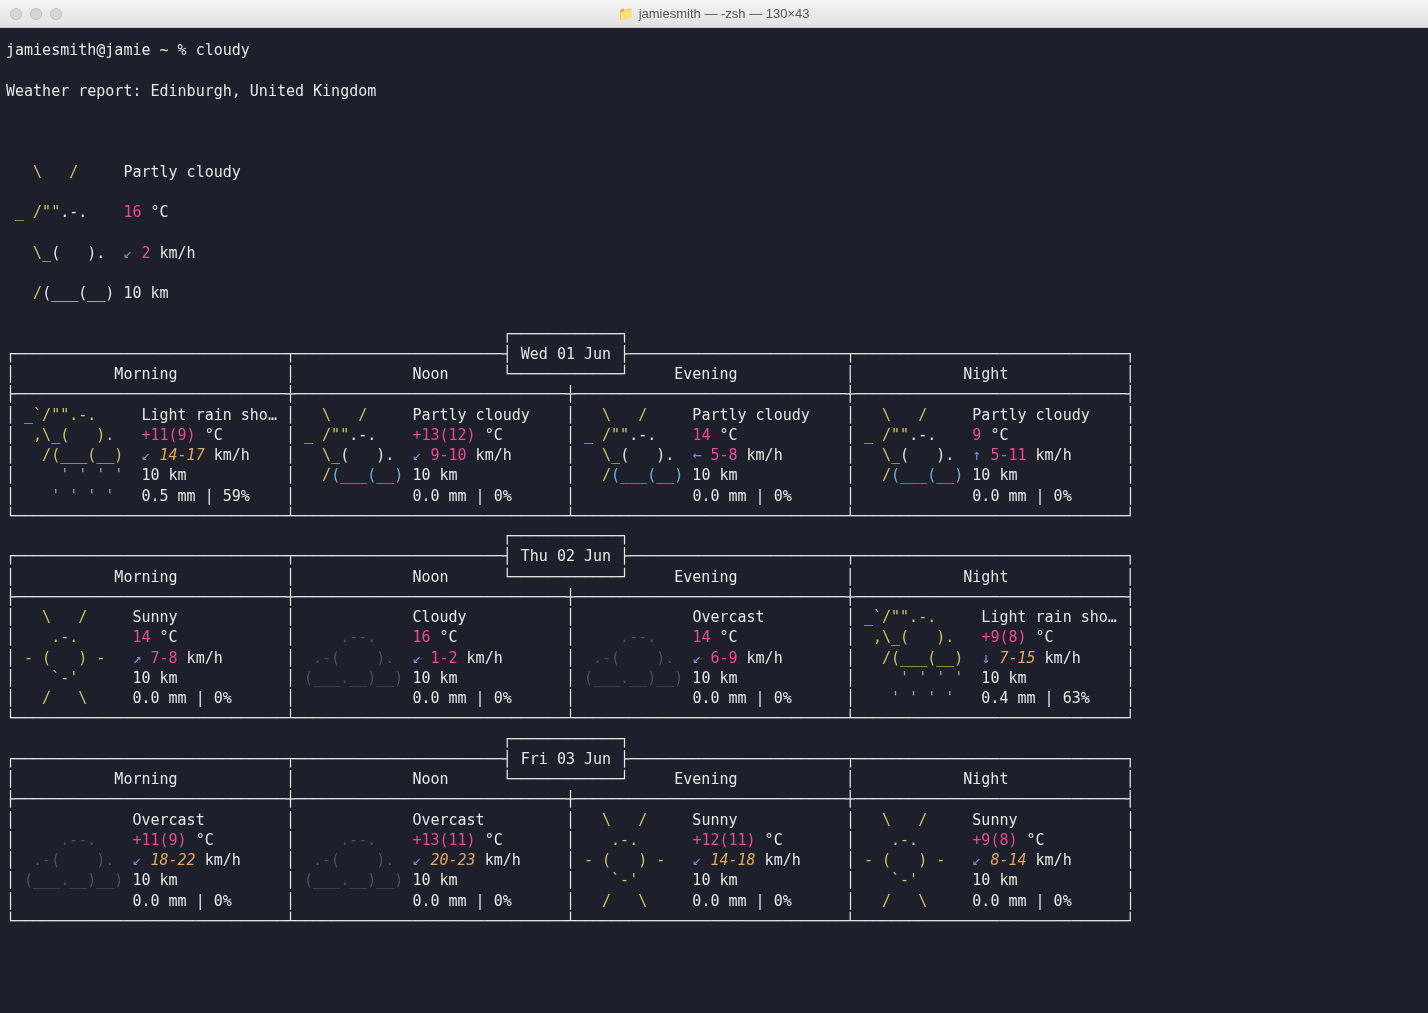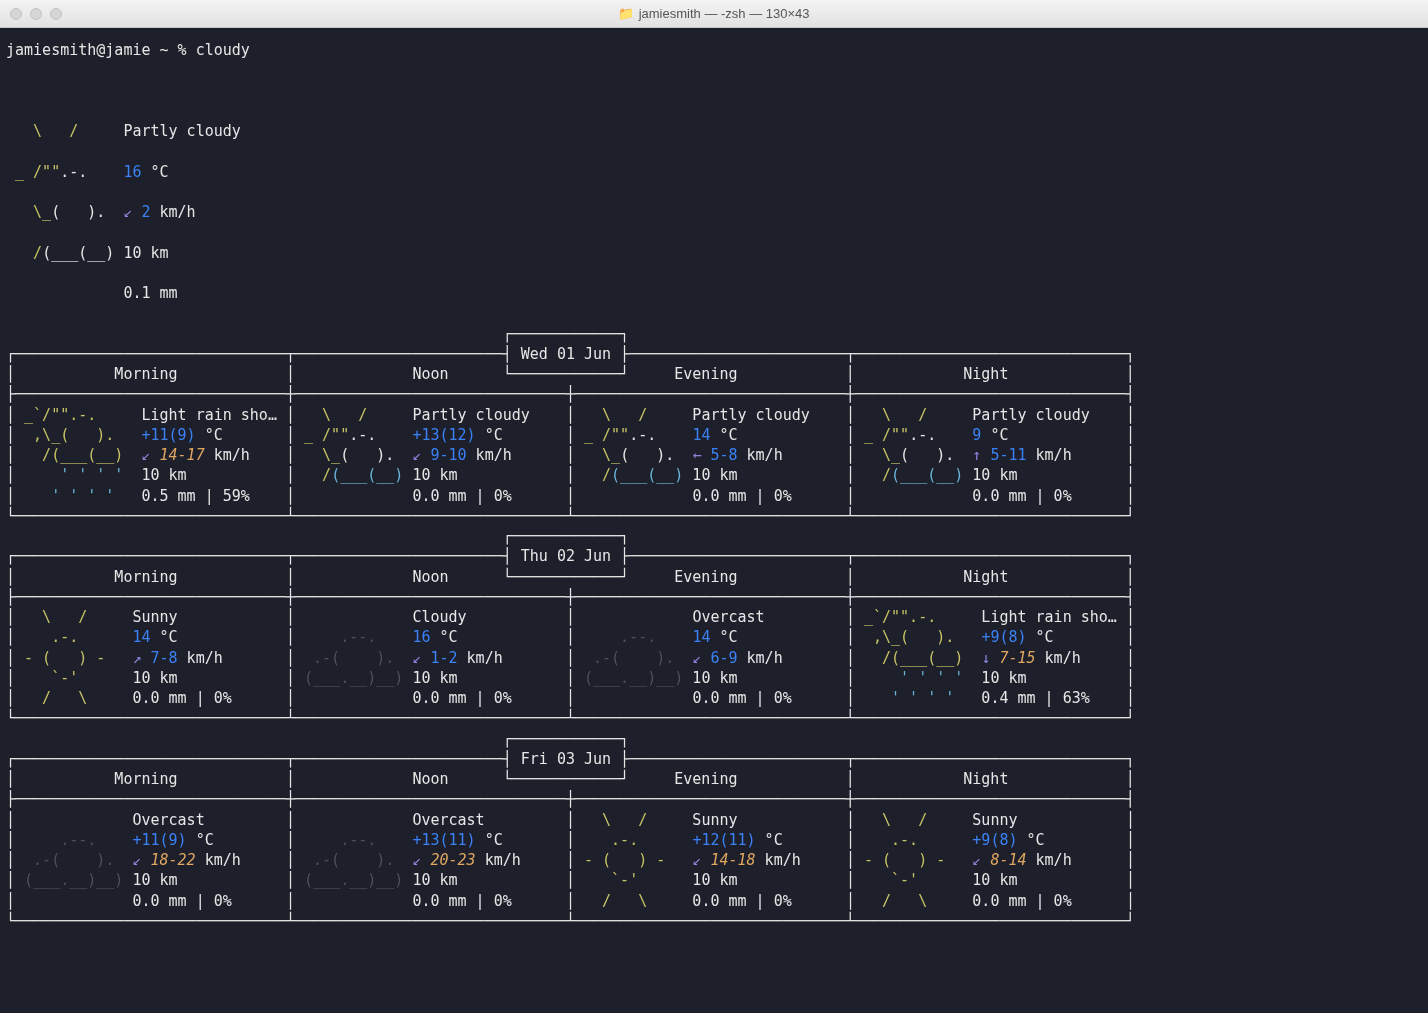--- a/index.html
+++ b/index.html
@@ -23,21 +23,21 @@
     position: relative;
   }
   .traffic { display:flex; gap:8px; }
   .dot { width:12px; height:12px; border-radius:50%; background:#d6d6d6; border:1px solid #c1c1c1; }
   .title { position:absolute; left:0; right:0; text-align:center; font-family:-apple-system,Helvetica,Arial,sans-serif; font-size:13px; color:#555; }
   .folder-icon { display:inline-block; margin-right:4px; }
   .term { padding: 12px 6px; white-space: pre; }
   .c-yellow { color:#c7c466; }
   .c-gray   { color:#4c4f60; }
   .c-white  { color:#e6e6e6; }
-  .c-green  { color:#3b82f6; }
+  .c-green  { color:#ec4899; }
   .c-purple { color:#8d86e0; }
   .c-orange { color:#e0a760;font-style:italic; }
   .c-blue   { color:#6ab4d8; }
   .row { display:flex; }
   .seg { white-space:pre; }
 </style>
 </head>
 <body>
 
 <div class="titlebar">
@@ -45,23 +45,23 @@
     <div class="dot"></div>
     <div class="dot"></div>
     <div class="dot"></div>
   </div>
   <div class="title">
     <span class="folder-icon">📁</span><span>jamiesmith — -zsh — 130×43</span>
   </div>
 </div>
 
 <div class="term"><div class="row"><span class="seg">jamiesmith@jamie ~ % </span><span class="seg">cloudy</span></div>
+<div class="row"><span class="seg">Weather report: Edinburgh, United Kingdom</span></div>
 <div class="row">&nbsp;</div>
 <div class="row"><span class="seg c-yellow">   \   /</span><span class="seg">     Partly cloudy</span></div>
 <div class="row"><span class="seg c-yellow"> _ /""</span><span class="seg c-white">.-.</span><span class="seg">    </span><span class="seg c-green">16</span><span class="seg"> °C</span></div>
 <div class="row"><span class="seg c-yellow">   \_</span><span class="seg c-white">(   ).</span><span class="seg">  </span><span class="seg c-purple">↙</span><span class="seg c-green"> 2</span><span class="seg"> km/h</span></div>
 <div class="row"><span class="seg c-yellow">   /</span><span class="seg c-white">(___(__)</span><span class="seg"> 10 km</span></div>
-<div class="row"><span class="seg">             </span><span class="seg">0.1 mm</span></div>
 <div id="days-container"><div class="row"> </div><div class="row"><span class="seg ">                                                       ┌────────────┐</span></div><div class="row"><span class="seg ">┌──────────────────────────────┬───────────────────────┤</span><span class="seg "> Wed 01 Jun </span><span class="seg ">├────────────────────────┬──────────────────────────────┐</span></div><div class="row"><span class="seg ">│           Morning            │             Noon      └────────────┘     Evening            │            Night             │</span></div><div class="row"><span class="seg ">├──────────────────────────────┼──────────────────────────────┼──────────────────────────────┼──────────────────────────────┤</span></div><div class="row"><span class="seg ">│</span><span class="seg c-yellow"> _`/"".-.    </span><span class="seg "> Light rain sho…</span><span class="seg "> </span><span class="seg ">│</span><span class="seg c-yellow">   \   /</span><span class="seg ">    </span><span class="seg "> Partly cloudy</span><span class="seg ">    </span><span class="seg ">│</span><span class="seg c-yellow">   \   /</span><span class="seg ">    </span><span class="seg "> Partly cloudy</span><span class="seg ">    </span><span class="seg ">│</span><span class="seg c-yellow">   \   /</span><span class="seg ">    </span><span class="seg "> Partly cloudy</span><span class="seg ">    </span><span class="seg ">│</span></div><div class="row"><span class="seg ">│</span><span class="seg c-yellow">  ,\_(   ). </span><span class="seg ">  </span><span class="seg c-green">+11</span><span class="seg c-green">(9)</span><span class="seg "> °C</span><span class="seg ">       </span><span class="seg ">│</span><span class="seg c-yellow"> _ /""</span><span class="seg ">.-.</span><span class="seg ">    </span><span class="seg c-green">+13</span><span class="seg c-green">(12)</span><span class="seg "> °C</span><span class="seg ">       </span><span class="seg ">│</span><span class="seg c-yellow"> _ /""</span><span class="seg ">.-.</span><span class="seg ">    </span><span class="seg c-green">14</span><span class="seg "> °C</span><span class="seg ">            </span><span class="seg ">│</span><span class="seg c-yellow"> _ /""</span><span class="seg ">.-.</span><span class="seg ">    </span><span class="seg c-green">9</span><span class="seg "> °C</span><span class="seg ">             </span><span class="seg ">│</span></div><div class="row"><span class="seg ">│</span><span class="seg c-yellow">   /(___(__)</span><span class="seg ">  </span><span class="seg c-purple">↙</span><span class="seg c-orange"> 14-17</span><span class="seg "> km/h</span><span class="seg ">    </span><span class="seg ">│</span><span class="seg c-yellow">   \_</span><span class="seg ">(   ).</span><span class="seg ">  </span><span class="seg c-purple">↙</span><span class="seg c-green"> 9-10</span><span class="seg "> km/h</span><span class="seg ">      </span><span class="seg ">│</span><span class="seg c-yellow">   \_</span><span class="seg ">(   ).</span><span class="seg ">  </span><span class="seg c-purple">←</span><span class="seg c-green"> 5-8</span><span class="seg "> km/h</span><span class="seg ">       </span><span class="seg ">│</span><span class="seg c-yellow">   \_</span><span class="seg ">(   ).</span><span class="seg ">  </span><span class="seg c-purple">↑</span><span class="seg c-green"> 5-11</span><span class="seg "> km/h</span><span class="seg ">      </span><span class="seg ">│</span></div><div class="row"><span class="seg ">│</span><span class="seg c-yellow">     </span><span class="seg c-blue">' ' ' '</span><span class="seg ">  10 km</span><span class="seg ">           </span><span class="seg ">│</span><span class="seg c-yellow">   /</span><span class="seg c-blue">(___(__)</span><span class="seg "> 10 km</span><span class="seg ">            </span><span class="seg ">│</span><span class="seg c-yellow">   /</span><span class="seg c-blue">(___(__)</span><span class="seg "> 10 km</span><span class="seg ">            </span><span class="seg ">│</span><span class="seg c-yellow">   /</span><span class="seg c-blue">(___(__)</span><span class="seg "> 10 km</span><span class="seg ">            </span><span class="seg ">│</span></div><div class="row"><span class="seg ">│</span><span class="seg ">    </span><span class="seg c-blue">' ' ' '</span><span class="seg ">   0.5 mm | 59%</span><span class="seg ">    </span><span class="seg ">│</span><span class="seg ">             </span><span class="seg ">0.0 mm | 0%</span><span class="seg ">      </span><span class="seg ">│</span><span class="seg ">             </span><span class="seg ">0.0 mm | 0%</span><span class="seg ">      </span><span class="seg ">│</span><span class="seg ">             </span><span class="seg ">0.0 mm | 0%</span><span class="seg ">      </span><span class="seg ">│</span></div><div class="row"><span class="seg ">└──────────────────────────────┴──────────────────────────────┴──────────────────────────────┴──────────────────────────────┘</span></div><div class="row"> </div><div class="row"><span class="seg ">                                                       ┌────────────┐</span></div><div class="row"><span class="seg ">┌──────────────────────────────┬───────────────────────┤</span><span class="seg "> Thu 02 Jun </span><span class="seg ">├────────────────────────┬──────────────────────────────┐</span></div><div class="row"><span class="seg ">│           Morning            │             Noon      └────────────┘     Evening            │            Night             │</span></div><div class="row"><span class="seg ">├──────────────────────────────┼──────────────────────────────┼──────────────────────────────┼──────────────────────────────┤</span></div><div class="row"><span class="seg ">│</span><span class="seg c-yellow">   \   /</span><span class="seg ">     Sunny</span><span class="seg ">            </span><span class="seg ">│</span><span class="seg c-gray">             </span><span class="seg ">Cloudy</span><span class="seg ">           </span><span class="seg ">│</span><span class="seg c-gray">             </span><span class="seg ">Overcast</span><span class="seg ">         </span><span class="seg ">│</span><span class="seg c-yellow"> _`/"".-.    </span><span class="seg "> Light rain sho…</span><span class="seg "> </span><span class="seg ">│</span></div><div class="row"><span class="seg ">│</span><span class="seg c-yellow">    .-.</span><span class="seg ">      </span><span class="seg c-green">14</span><span class="seg "> °C</span><span class="seg ">            </span><span class="seg ">│</span><span class="seg c-gray">     .--.</span><span class="seg ">    </span><span class="seg c-green">16</span><span class="seg "> °C</span><span class="seg ">            </span><span class="seg ">│</span><span class="seg c-gray">     .--.</span><span class="seg ">    </span><span class="seg c-green">14</span><span class="seg "> °C</span><span class="seg ">            </span><span class="seg ">│</span><span class="seg c-yellow">  ,\_(   ). </span><span class="seg ">  </span><span class="seg c-green">+9</span><span class="seg c-green">(8)</span><span class="seg "> °C</span><span class="seg ">        </span><span class="seg ">│</span></div><div class="row"><span class="seg ">│</span><span class="seg c-yellow"> - (   ) -</span><span class="seg ">   </span><span class="seg c-purple">↗</span><span class="seg c-green"> 7-8</span><span class="seg "> km/h</span><span class="seg ">       </span><span class="seg ">│</span><span class="seg c-gray">  .-(    ).</span><span class="seg ">  </span><span class="seg c-purple">↙</span><span class="seg c-green"> 1-2</span><span class="seg "> km/h</span><span class="seg ">       </span><span class="seg ">│</span><span class="seg c-gray">  .-(    ).</span><span class="seg ">  </span><span class="seg c-purple">↙</span><span class="seg c-green"> 6-9</span><span class="seg "> km/h</span><span class="seg ">       </span><span class="seg ">│</span><span class="seg c-yellow">   /(___(__)</span><span class="seg ">  </span><span class="seg c-purple">↓</span><span class="seg c-orange"> 7-15</span><span class="seg "> km/h</span><span class="seg ">     </span><span class="seg ">│</span></div><div class="row"><span class="seg ">│</span><span class="seg c-yellow">    `-'</span><span class="seg ">      10 km</span><span class="seg ">            </span><span class="seg ">│</span><span class="seg c-gray"> (___.__)__)</span><span class="seg "> 10 km</span><span class="seg ">            </span><span class="seg ">│</span><span class="seg c-gray"> (___.__)__)</span><span class="seg "> 10 km</span><span class="seg ">            </span><span class="seg ">│</span><span class="seg c-yellow">     </span><span class="seg c-blue">' ' ' '</span><span class="seg ">  10 km</span><span class="seg ">           </span><span class="seg ">│</span></div><div class="row"><span class="seg ">│</span><span class="seg c-yellow">   /   \</span><span class="seg ">     0.0 mm | 0%</span><span class="seg ">      </span><span class="seg ">│</span><span class="seg ">             </span><span class="seg ">0.0 mm | 0%</span><span class="seg ">      </span><span class="seg ">│</span><span class="seg ">             </span><span class="seg ">0.0 mm | 0%</span><span class="seg ">      </span><span class="seg ">│</span><span class="seg ">    </span><span class="seg c-blue">' ' ' '</span><span class="seg ">   0.4 mm | 63%</span><span class="seg ">    </span><span class="seg ">│</span></div><div class="row"><span class="seg ">└──────────────────────────────┴──────────────────────────────┴──────────────────────────────┴──────────────────────────────┘</span></div><div class="row"> </div><div class="row"><span class="seg ">                                                       ┌────────────┐</span></div><div class="row"><span class="seg ">┌──────────────────────────────┬───────────────────────┤</span><span class="seg "> Fri 03 Jun </span><span class="seg ">├────────────────────────┬──────────────────────────────┐</span></div><div class="row"><span class="seg ">│           Morning            │             Noon      └────────────┘     Evening            │            Night             │</span></div><div class="row"><span class="seg ">├──────────────────────────────┼──────────────────────────────┼──────────────────────────────┼──────────────────────────────┤</span></div><div class="row"><span class="seg ">│</span><span class="seg c-gray">             </span><span class="seg ">Overcast</span><span class="seg ">         </span><span class="seg ">│</span><span class="seg c-gray">             </span><span class="seg ">Overcast</span><span class="seg ">         </span><span class="seg ">│</span><span class="seg c-yellow">   \   /</span><span class="seg ">     Sunny</span><span class="seg ">            </span><span class="seg ">│</span><span class="seg c-yellow">   \   /</span><span class="seg ">     Sunny</span><span class="seg ">            </span><span class="seg ">│</span></div><div class="row"><span class="seg ">│</span><span class="seg c-gray">     .--.</span><span class="seg ">    </span><span class="seg c-green">+11</span><span class="seg c-green">(9)</span><span class="seg "> °C</span><span class="seg ">        </span><span class="seg ">│</span><span class="seg c-gray">     .--.</span><span class="seg ">    </span><span class="seg c-green">+13</span><span class="seg c-green">(11)</span><span class="seg "> °C</span><span class="seg ">       </span><span class="seg ">│</span><span class="seg c-yellow">    .-.</span><span class="seg ">      </span><span class="seg c-green">+12</span><span class="seg c-green">(11)</span><span class="seg "> °C</span><span class="seg ">       </span><span class="seg ">│</span><span class="seg c-yellow">    .-.</span><span class="seg ">      </span><span class="seg c-green">+9</span><span class="seg c-green">(8)</span><span class="seg "> °C</span><span class="seg ">         </span><span class="seg ">│</span></div><div class="row"><span class="seg ">│</span><span class="seg c-gray">  .-(    ).</span><span class="seg ">  </span><span class="seg c-purple">↙</span><span class="seg c-orange"> 18-22</span><span class="seg "> km/h</span><span class="seg ">     </span><span class="seg ">│</span><span class="seg c-gray">  .-(    ).</span><span class="seg ">  </span><span class="seg c-purple">↙</span><span class="seg c-orange"> 20-23</span><span class="seg "> km/h</span><span class="seg ">     </span><span class="seg ">│</span><span class="seg c-yellow"> - (   ) -</span><span class="seg ">   </span><span class="seg c-purple">↙</span><span class="seg c-orange"> 14-18</span><span class="seg "> km/h</span><span class="seg ">     </span><span class="seg ">│</span><span class="seg c-yellow"> - (   ) -</span><span class="seg ">   </span><span class="seg c-purple">↙</span><span class="seg c-orange"> 8-14</span><span class="seg "> km/h</span><span class="seg ">      </span><span class="seg ">│</span></div><div class="row"><span class="seg ">│</span><span class="seg c-gray"> (___.__)__)</span><span class="seg "> 10 km</span><span class="seg ">            </span><span class="seg ">│</span><span class="seg c-gray"> (___.__)__)</span><span class="seg "> 10 km</span><span class="seg ">            </span><span class="seg ">│</span><span class="seg c-yellow">    `-'</span><span class="seg ">      10 km</span><span class="seg ">            </span><span class="seg ">│</span><span class="seg c-yellow">    `-'</span><span class="seg ">      10 km</span><span class="seg ">            </span><span class="seg ">│</span></div><div class="row"><span class="seg ">│</span><span class="seg ">             </span><span class="seg ">0.0 mm | 0%</span><span class="seg ">      </span><span class="seg ">│</span><span class="seg ">             </span><span class="seg ">0.0 mm | 0%</span><span class="seg ">      </span><span class="seg ">│</span><span class="seg c-yellow">   /   \</span><span class="seg ">     0.0 mm | 0%</span><span class="seg ">      </span><span class="seg ">│</span><span class="seg c-yellow">   /   \</span><span class="seg ">     0.0 mm | 0%</span><span class="seg ">      </span><span class="seg ">│</span></div><div class="row"><span class="seg ">└──────────────────────────────┴──────────────────────────────┴──────────────────────────────┴──────────────────────────────┘</span></div><div class="row"> </div></div>
 <div class="row">&nbsp;</div>
 
 
 </div>
 
 </body></html>

